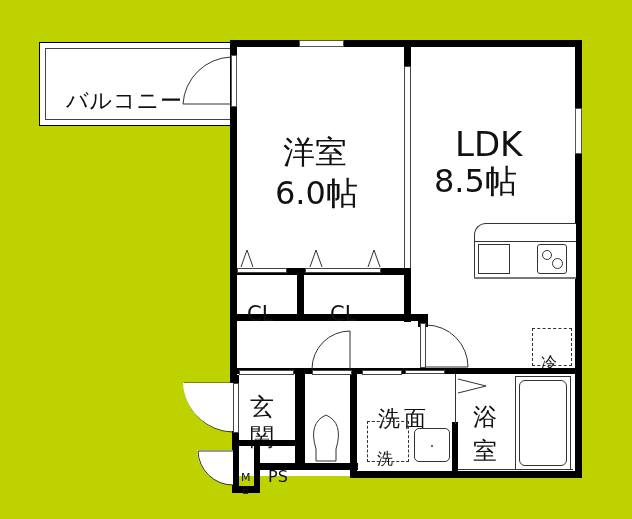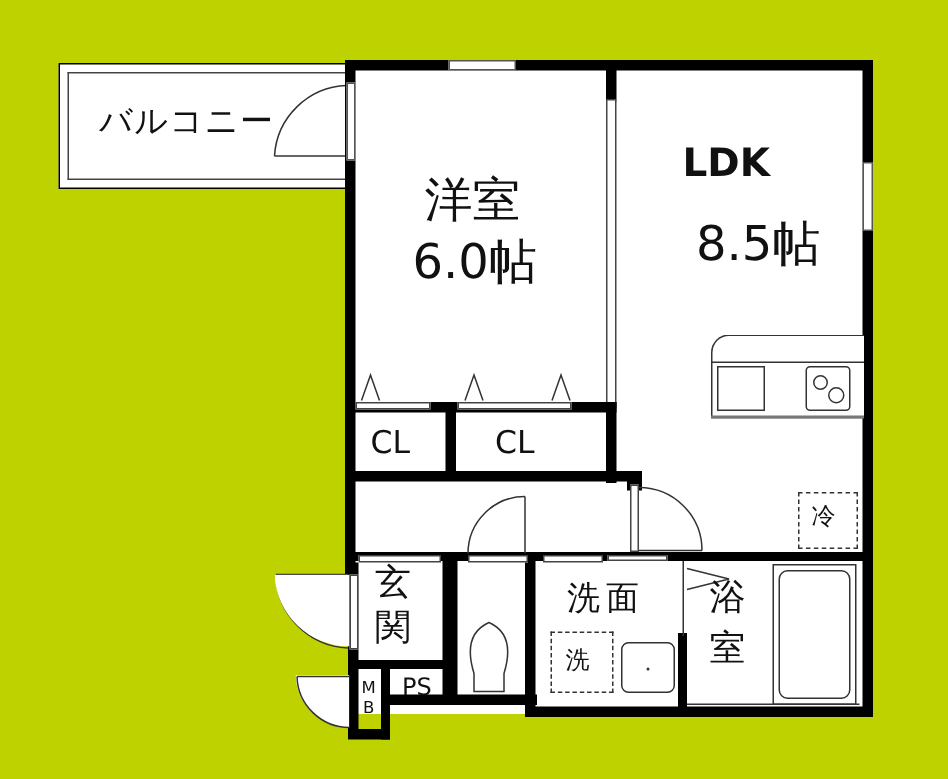--- a/index.html
+++ b/index.html
@@ -1,20 +1,20 @@
 <!DOCTYPE html>
 <html><head>
 <meta charset="utf-8">
 <style>
   html,body{margin:0;padding:0;}
   body{width:632px;height:519px;background:#bed200;position:relative;overflow:hidden;font-family:"DejaVu Sans","Liberation Sans",sans-serif;}
   .abs{position:absolute;}
   .wall{position:absolute;background:#000;}
   .floor{position:absolute;background:#fff;}
-  .label{position:absolute;color:#111;text-align:center;line-height:1.05;white-space:nowrap;}
+  .label{position:absolute;color:#111;text-align:center;line-height:1.05;white-space:nowrap;margin-top:19px;}
   .win{position:absolute;background:#fff;border:1px solid #555;box-sizing:border-box;}
   .thin{position:absolute;border:1px solid #444;box-sizing:border-box;background:#fff;}
   svg{position:absolute;overflow:visible;}
 </style>
 </head>
 <body>
 
 <div class="abs" style="left:39px;top:42px;width:196px;height:84px;background:#fff;border:1px solid #000;box-sizing:border-box;">
   <div class="abs" style="left:5px;top:5px;right:0;bottom:5px;border:1px solid #444;border-right:none;"></div>
 </div>
@@ -52,22 +52,22 @@
 <svg style="left:237px;top:245px;" width="150" height="24">
   <polyline points="4,22 10,5 16,22" fill="none" stroke="#333"></polyline>
   <polyline points="73,22 79,5 85,22" fill="none" stroke="#333"></polyline>
   <polyline points="131,22 137,5 143,22" fill="none" stroke="#333"></polyline>
 </svg>
 <div class="label" style="left:247px;top:284px;font-size:21px;">CL</div>
 <div class="label" style="left:330px;top:284px;font-size:21px;">CL</div>
 
 <div class="label" style="left:283px;top:117px;font-size:32px;">洋室</div>
 <div class="label" style="left:275px;top:158px;font-size:32px;">6.0帖</div>
-<div class="label" style="left:455px;top:96px;font-size:26px;font-weight:bold;">LDK</div>
-<div class="label" style="left:464px;top:146px;font-size:32px;">8.5帖</div>
+<div class="label" style="left:455px;top:108px;font-size:34px;">LDK</div>
+<div class="label" style="left:434px;top:146px;font-size:32px;">8.5帖</div>
 
 <div class="abs" style="left:474px;top:223px;width:102px;height:56px;border:1px solid #333;border-right:none;border-top-left-radius:12px;box-sizing:border-box;background:#fff;"></div>
 <div class="abs" style="left:474px;top:241px;width:102px;height:1px;background:#333;"></div>
 <div class="abs" style="left:478px;top:244px;width:32px;height:30px;border:1px solid #333;box-sizing:border-box;"></div>
 <div class="abs" style="left:537px;top:244px;width:30px;height:30px;border:1px solid #333;border-radius:3px;box-sizing:border-box;">
   <div class="abs" style="left:4px;top:5px;width:8px;height:8px;border:1px solid #333;border-radius:50%;"></div>
   <div class="abs" style="left:14px;top:13px;width:9px;height:9px;border:1px solid #333;border-radius:50%;"></div>
 </div>
 <div class="abs" style="left:474px;top:277px;width:102px;height:2px;background:#777;"></div>
 

